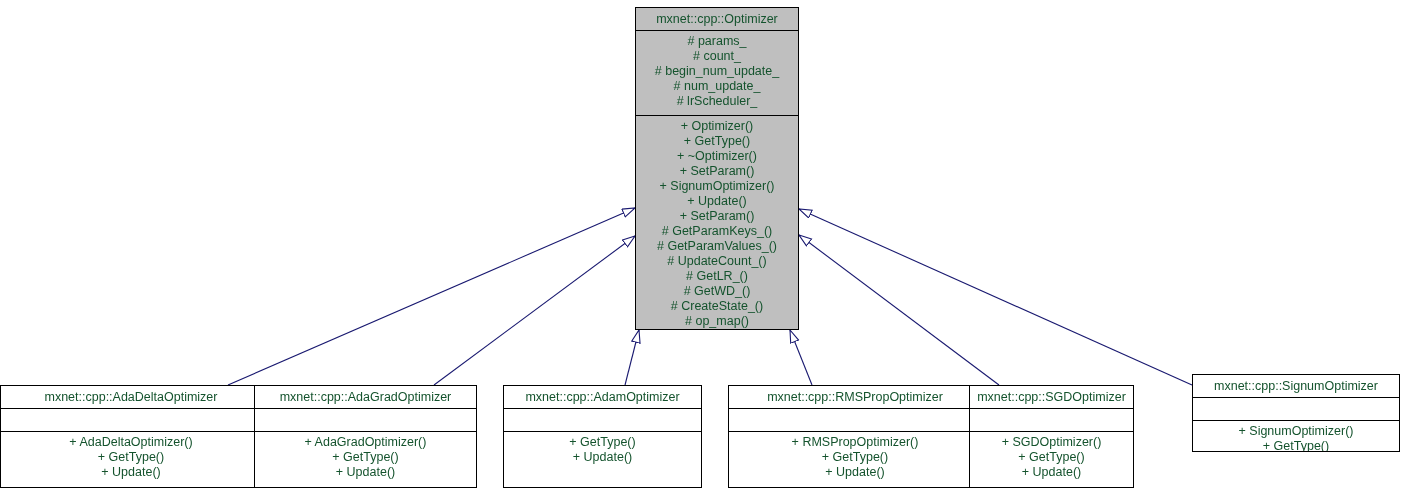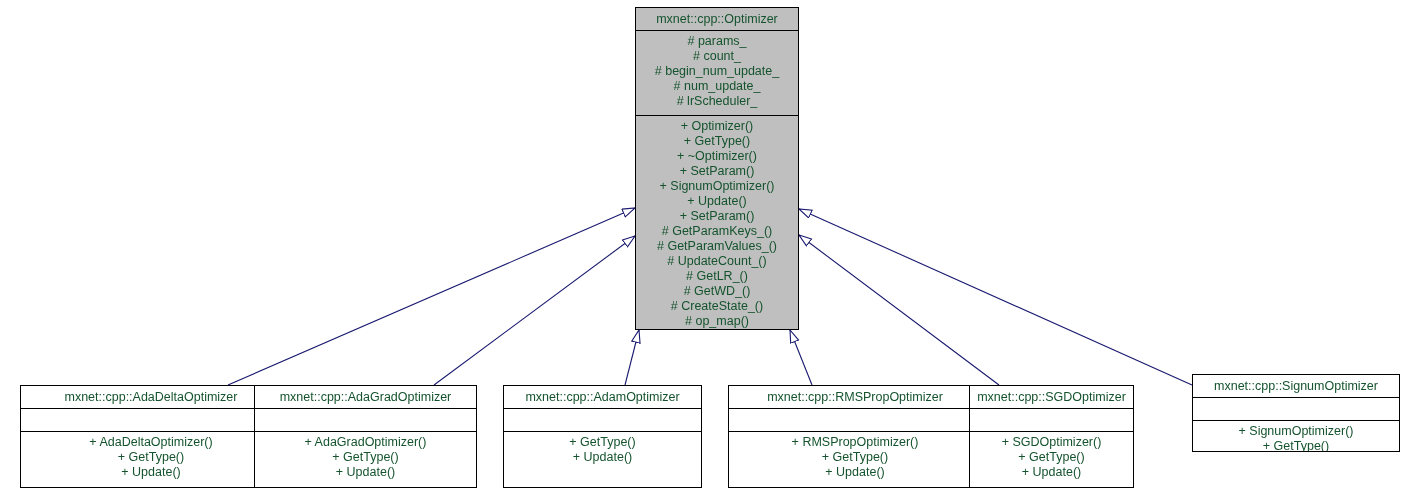--- a/index.html
+++ b/index.html
@@ -124,21 +124,21 @@
         <div class="member-line"># GetParamKeys_()</div>
         <div class="member-line"># GetParamValues_()</div>
         <div class="member-line"># UpdateCount_()</div>
         <div class="member-line"># GetLR_()</div>
         <div class="member-line"># GetWD_()</div>
         <div class="member-line"># CreateState_()</div>
         <div class="member-line"># op_map()</div>
       </div>
   </div>
 
-  <div class="uml-box derived" style="left:20px; top:385px; width:262px; height:103px;">
+  <div class="uml-box derived" style="left:0; top:385px; width:262px; height:103px;">
     <div class="uml-title">mxnet::cpp::AdaDeltaOptimizer</div>
     <div class="uml-fields compartment"></div>
     <div class="uml-methods compartment">
         <div class="member-line">+ AdaDeltaOptimizer()</div>
         <div class="member-line">+ GetType()</div>
         <div class="member-line">+ Update()</div>
       </div>
   </div>
 
   <div class="uml-box derived" style="left:254px; top:385px; width:223px; height:103px;">

